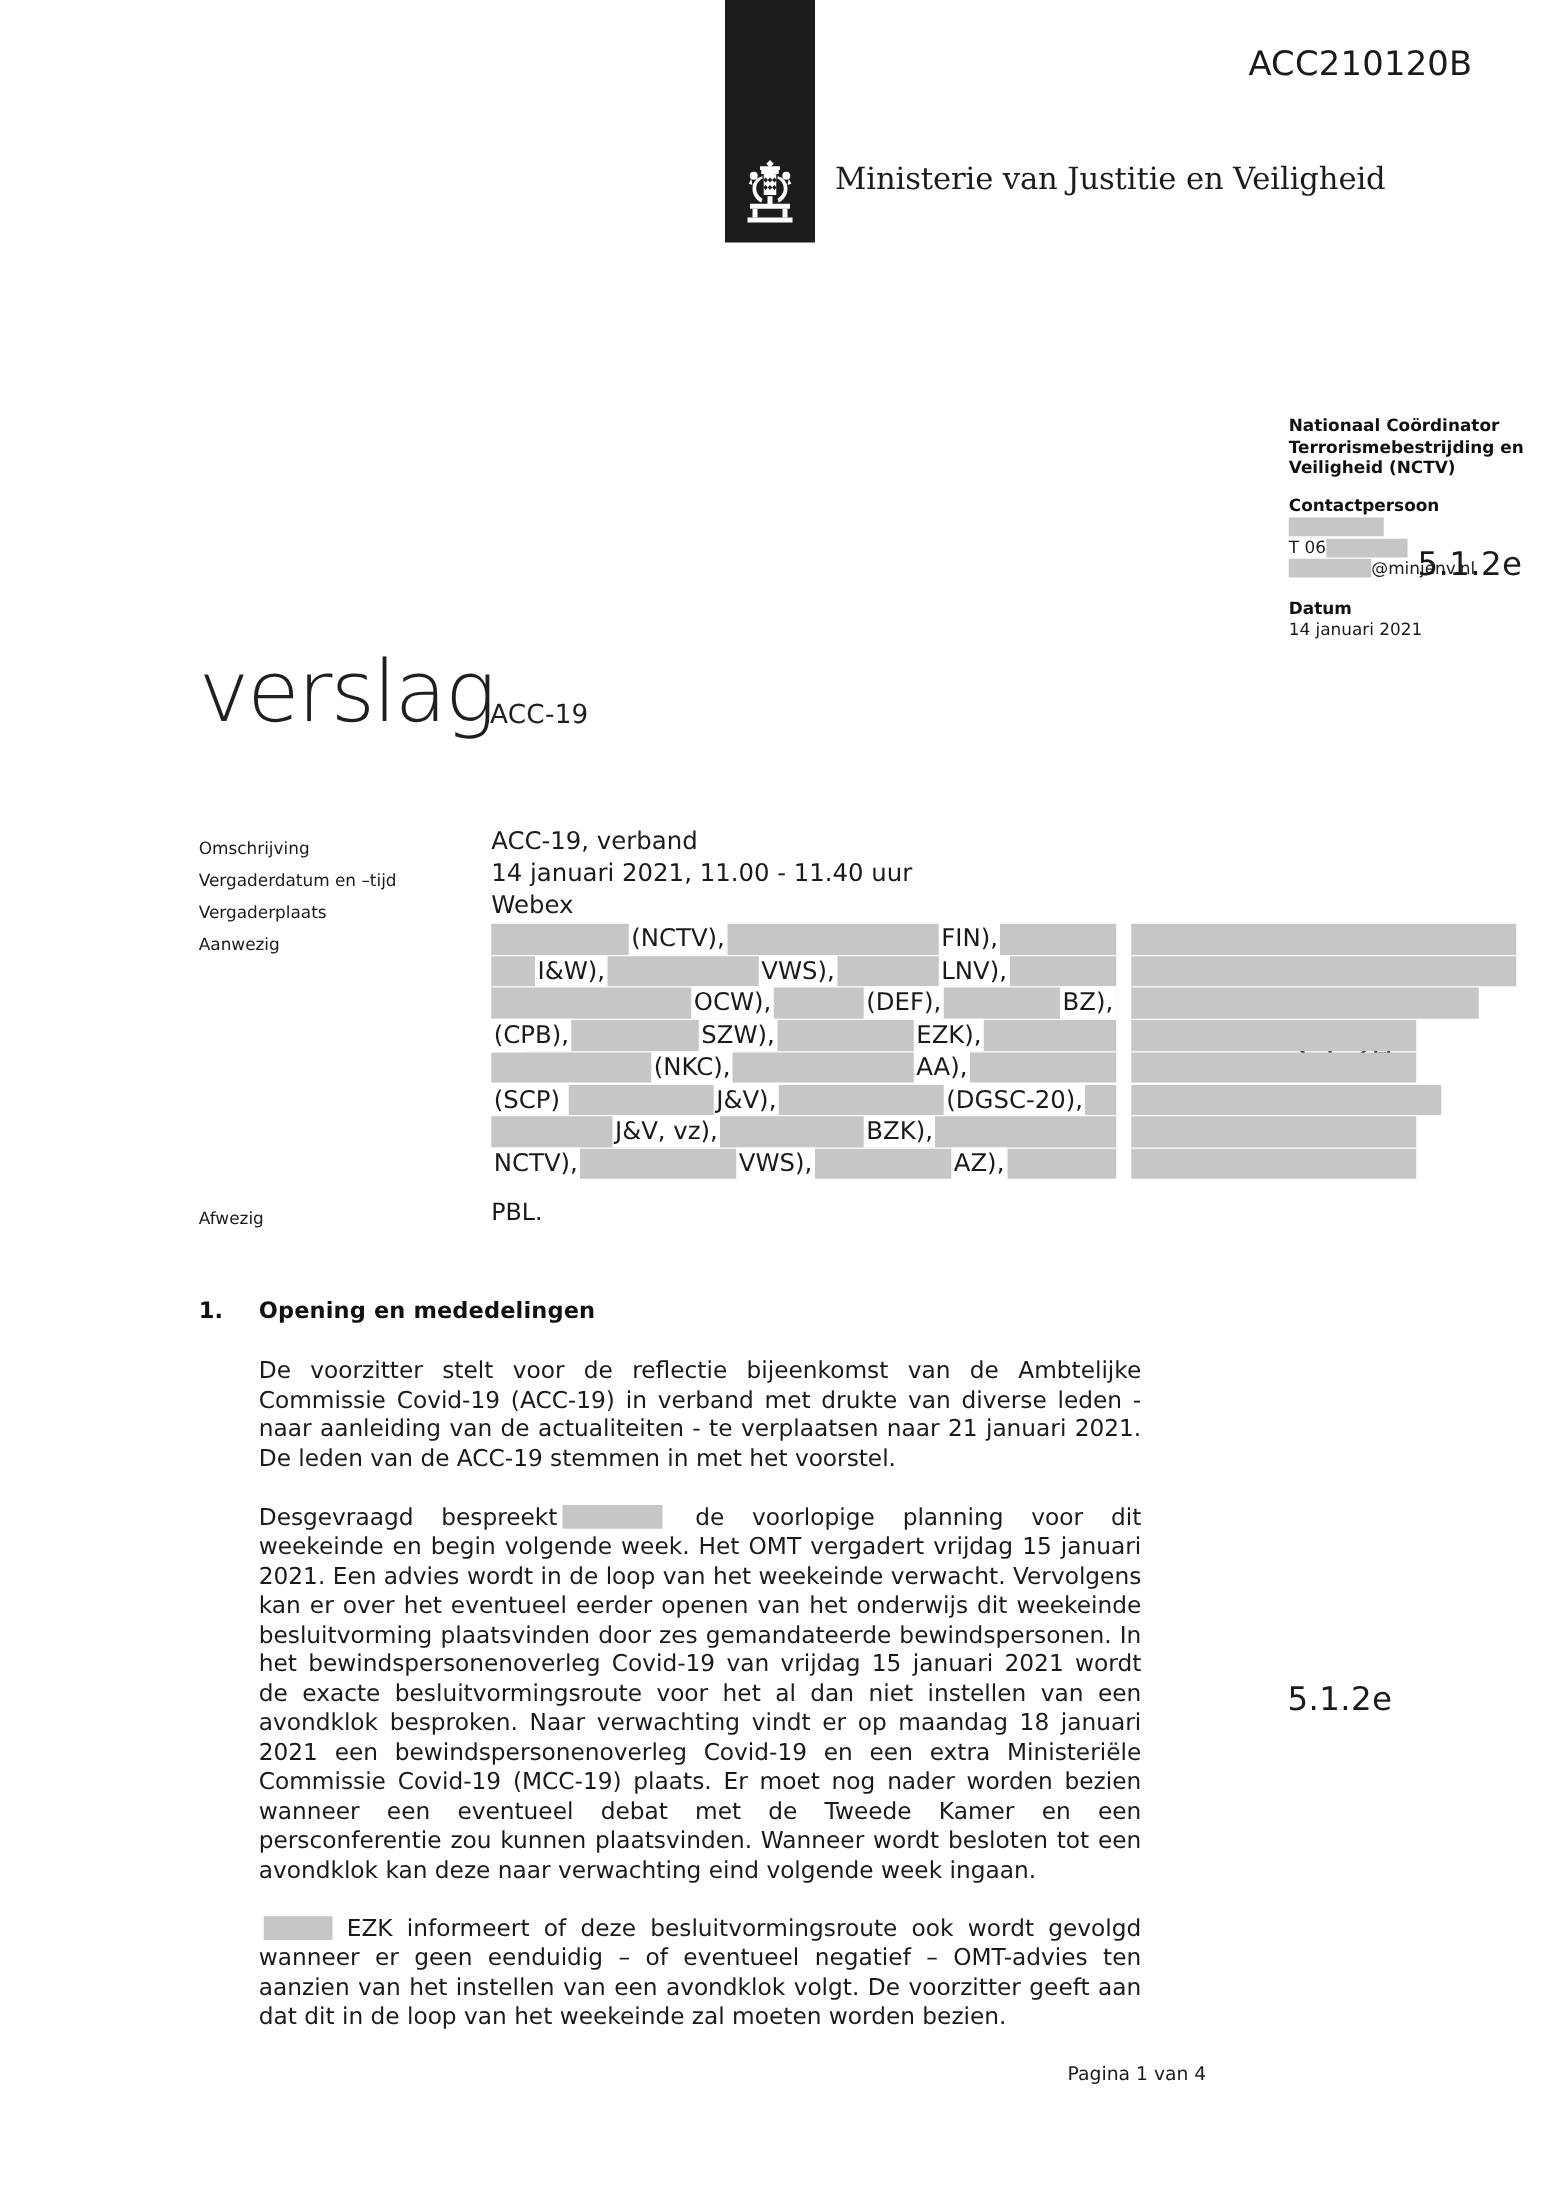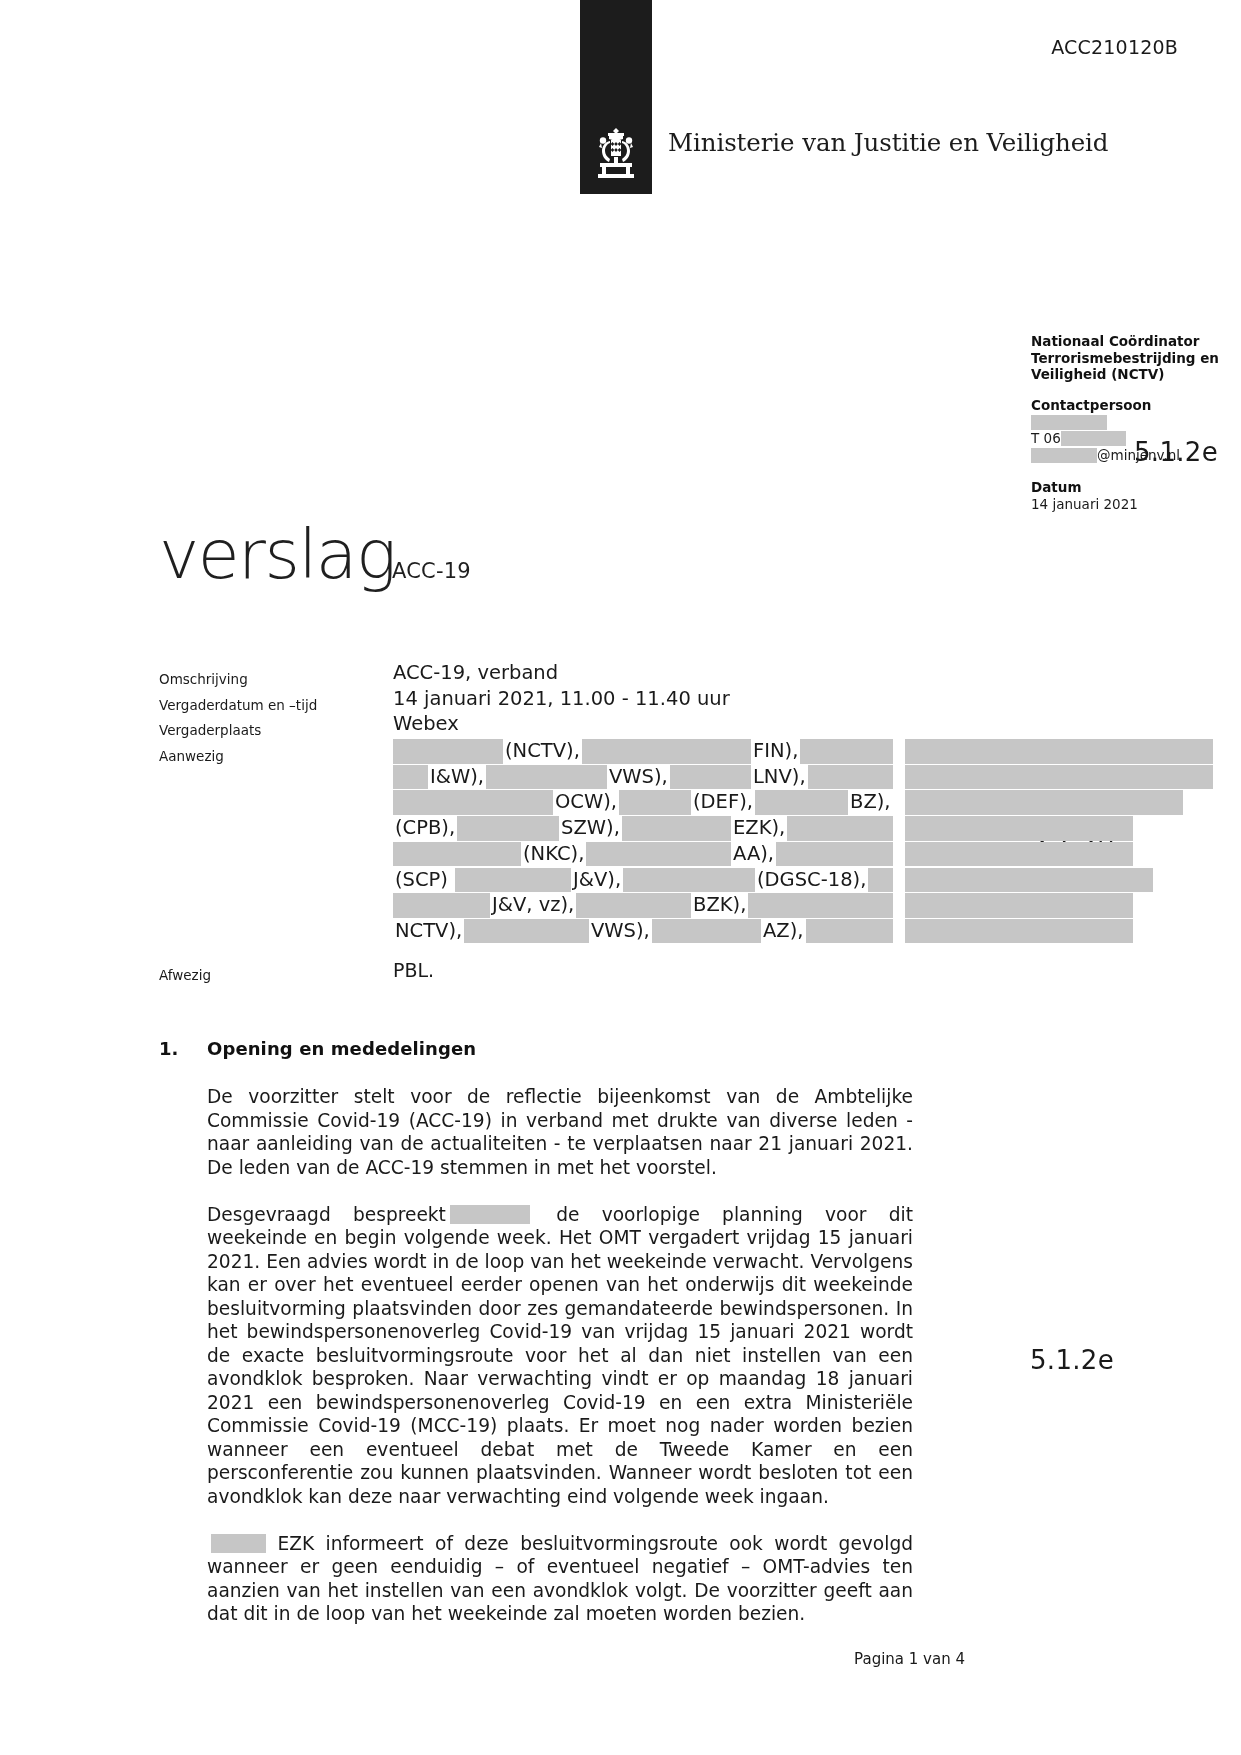--- a/index.html
+++ b/index.html
@@ -46,21 +46,21 @@
     font-size: 24.5px;
     letter-spacing: -0.1px;
     color: #1c1c1c;
     white-space: nowrap;
   }
 
   .doc-code {
     position: absolute;
     right: 63px;
     top: 36px;
-    font-size: 19px;
+    font-size: 27px;
     color: #1a1a1a;
     letter-spacing: 0.2px;
     text-align: center;
   }
 
   
   .meta-col {
     position: absolute;
     left: 1031px;
     top: 333px;
@@ -331,21 +331,21 @@
           <span class="bar" style="left: 0px; width: 500px;"></span>
           <span class="bar" style="left: 512px; width: 228px;"></span>
           <span class="txt" style="left: 128px;">(NKC),</span>
           <span class="txt" style="left: 338px;">AA),</span>
         </div>
         <div class="att-line">
           <span class="bar" style="left: 62px; width: 438px;"></span>
           <span class="bar" style="left: 512px; width: 248px;"></span>
           <span class="txt" style="left: 0px;">(SCP)</span>
           <span class="txt" style="left: 178px;">J&amp;V),</span>
-          <span class="txt" style="left: 362px;">(DGSC-18),</span>
+          <span class="txt" style="left: 362px;">(DGSC-20),</span>
         </div>
         <div class="att-line">
           <span class="bar" style="left: 0px; width: 500px;"></span>
           <span class="bar" style="left: 512px; width: 228px;"></span>
           <span class="txt" style="left: 97px;">J&amp;V, vz),</span>
           <span class="txt" style="left: 298px;">BZK),</span>
         </div>
         <div class="att-line">
           <span class="bar" style="left: 62px; width: 438px;"></span>
           <span class="bar" style="left: 512px; width: 228px;"></span>

